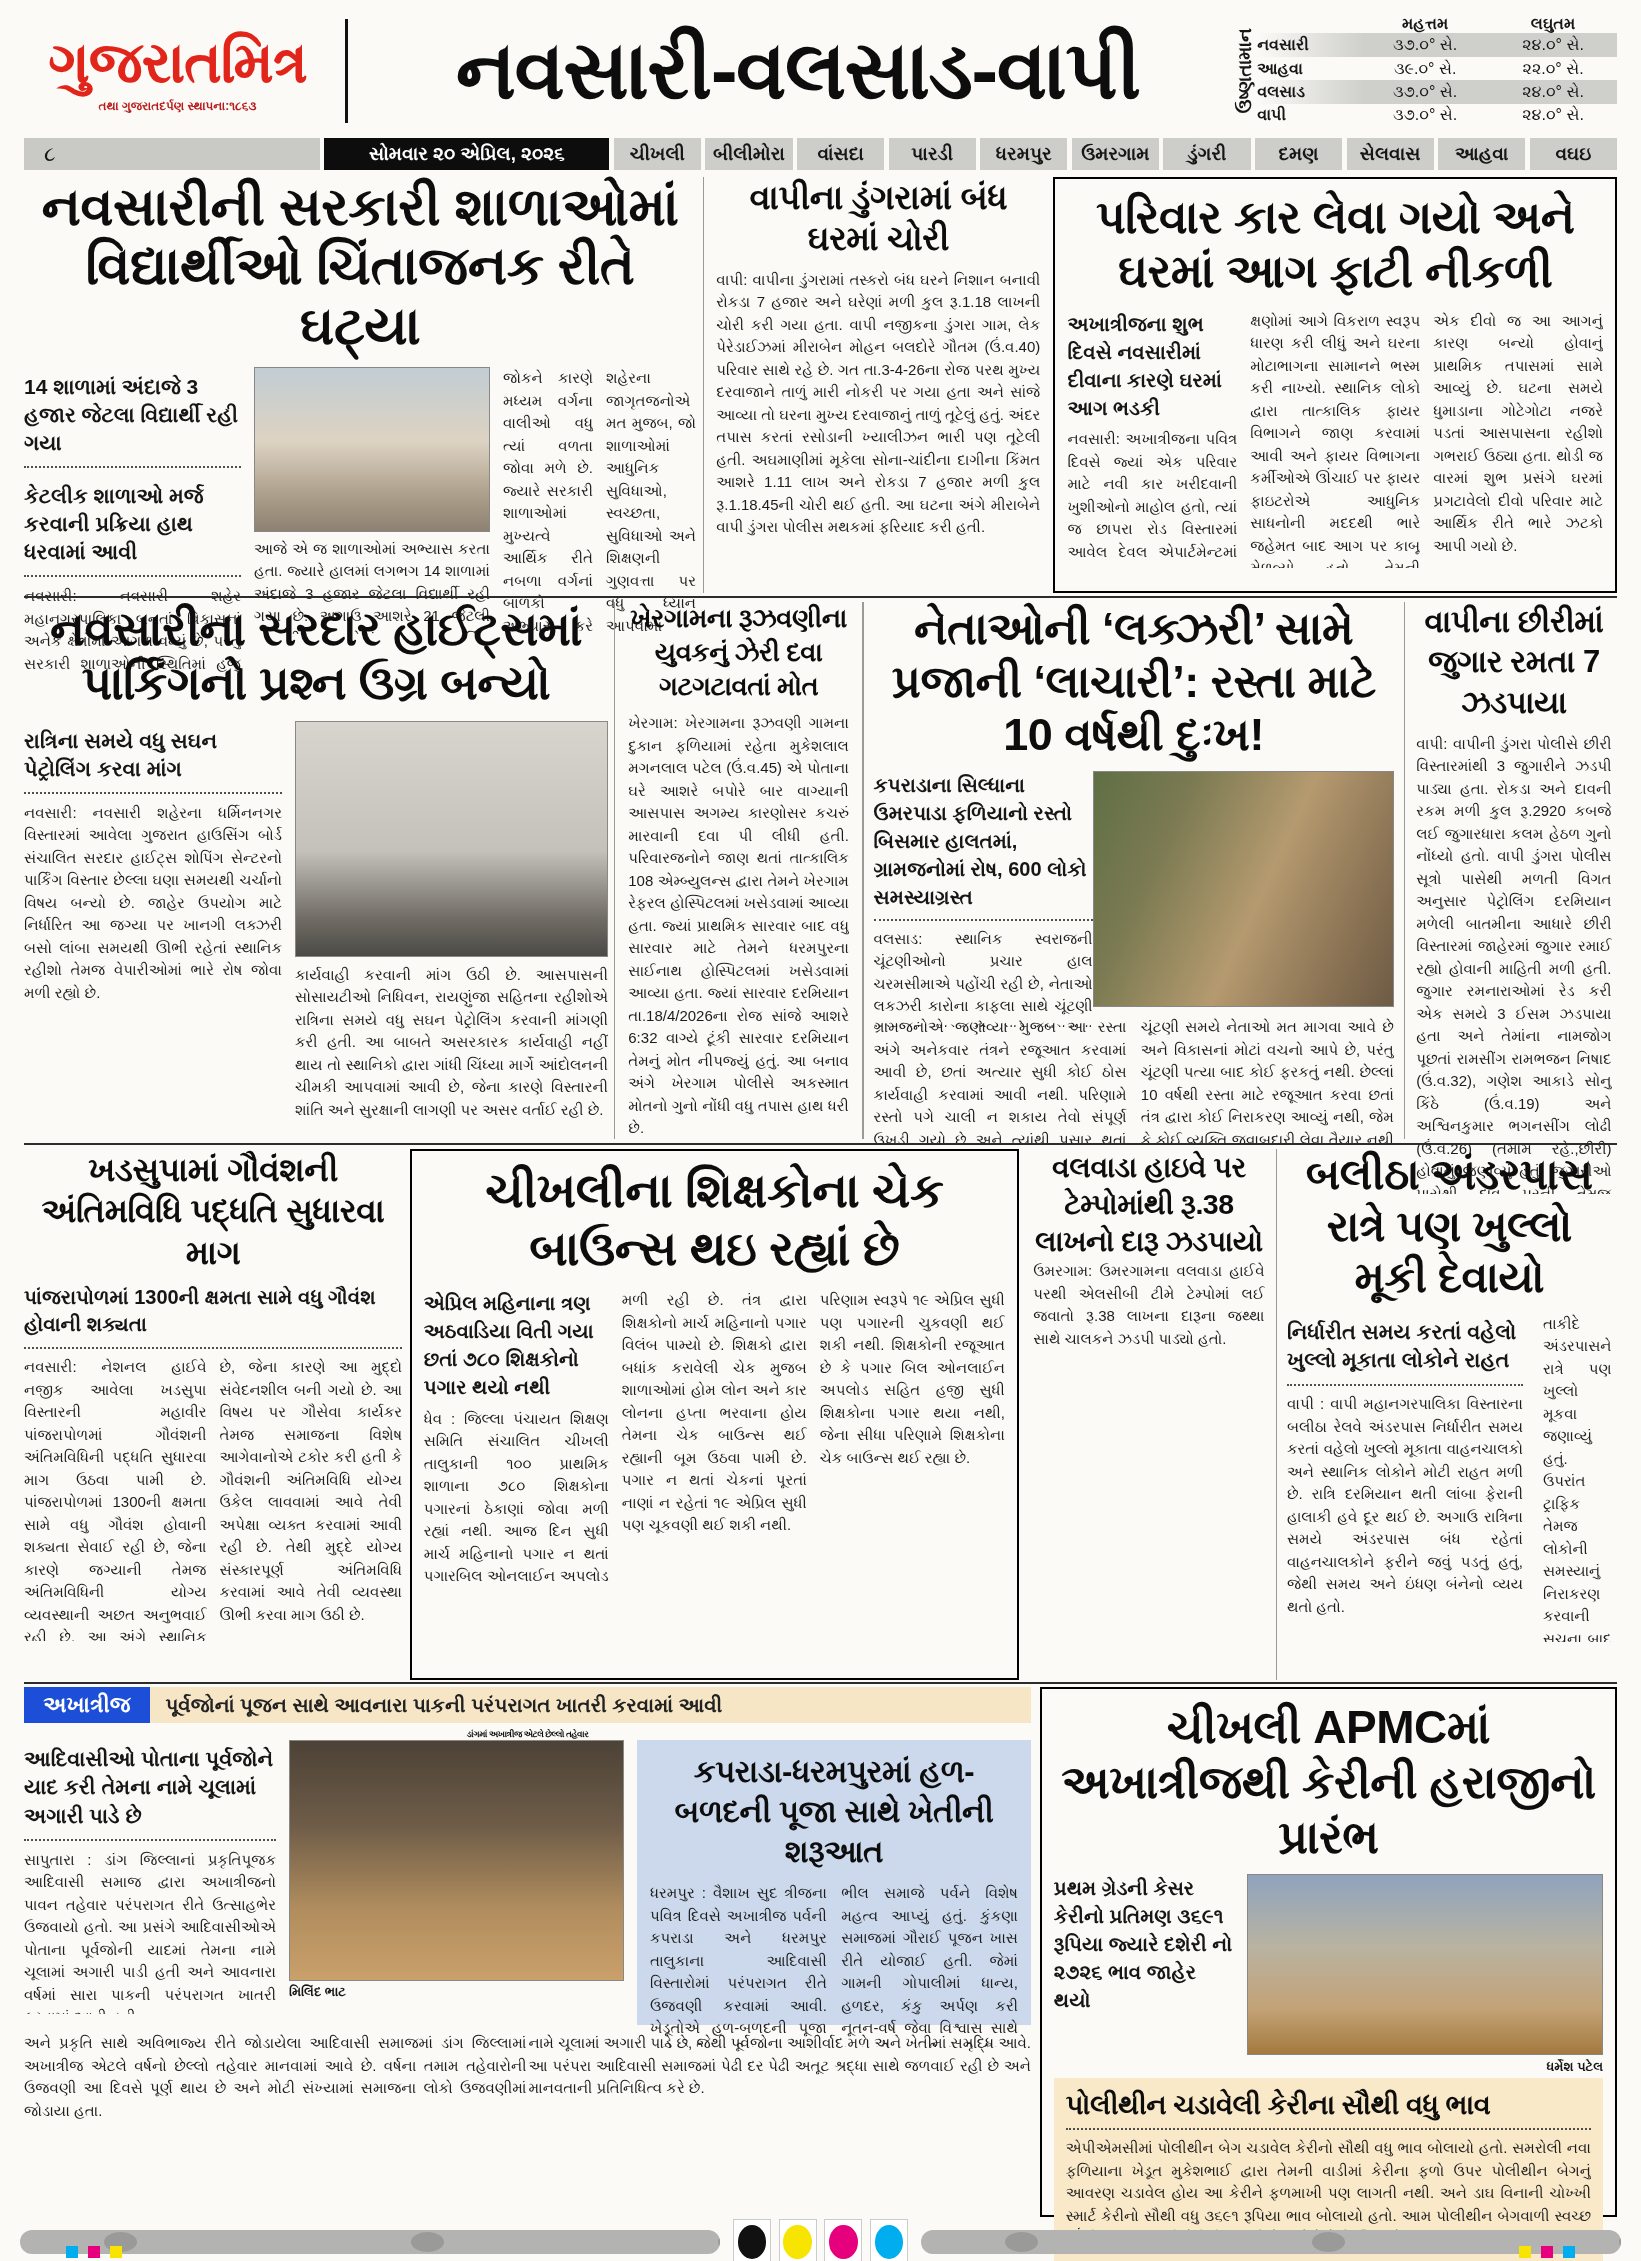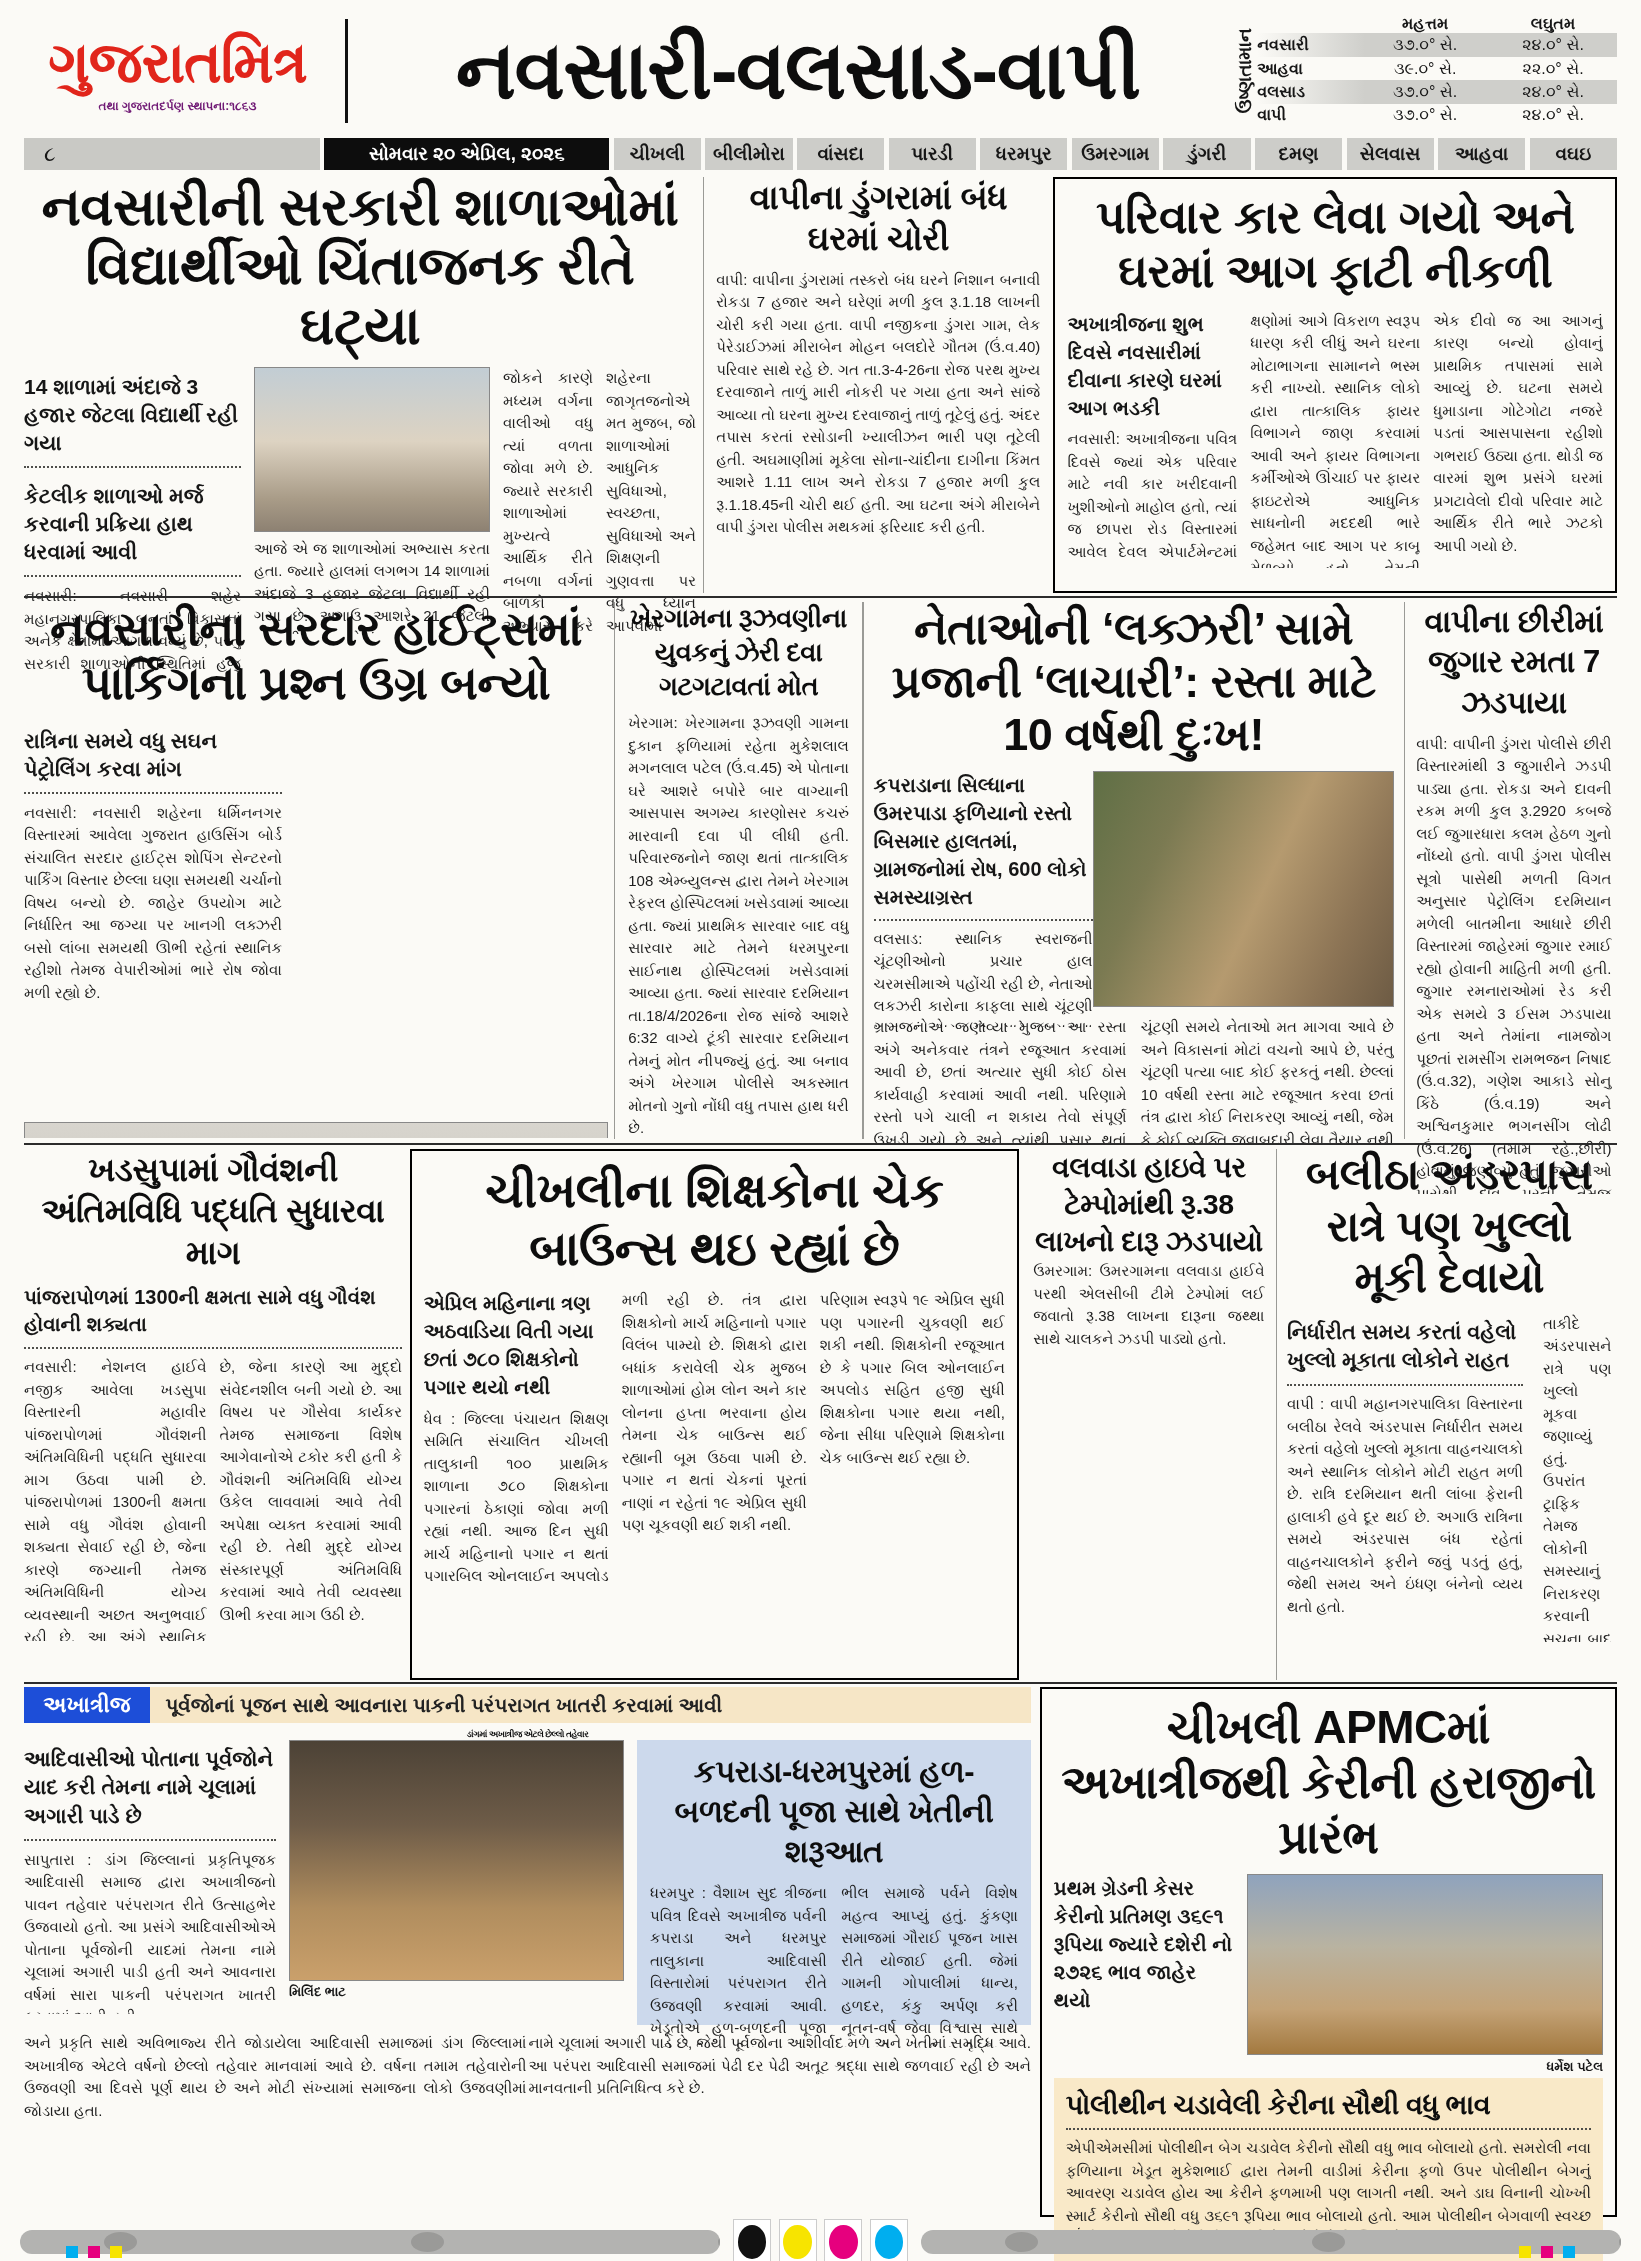--- a/index.html
+++ b/index.html
@@ -4,21 +4,21 @@
 <style>
   * { box-sizing: border-box; margin:0; padding:0; }
   html,body { background:#e8e8e4; }
   body { font-family:"Liberation Sans", sans-serif; }
   .page { position:relative; width:1641px; height:2261px; background:#fbfaf6; color:#161616; overflow:hidden; margin:0 auto; }
 
   
   .masthead { position:absolute; top:7.7px; left:24px; right:24px; height:127px; display:flex; align-items:center; }
   .logo-block { width:307px; text-align:center; }
   .logo { font-size:57px; font-weight:800; color:#e1251b; letter-spacing:-1.1px; }
-  .logo-tag { font-size:12px; color:#701a75; font-weight:700; margin-top:3.3px; }
+  .logo-tag { font-size:12px; color:#b91c1c; font-weight:700; margin-top:3.3px; }
   .mast-divider { width:2.7px; height:104px; background:#111; margin:0 14.3px; }
   .paper-title { flex:1; font-size:81px; font-weight:800; letter-spacing:-1.6px; color:#0d0d0d; text-align:center; white-space:nowrap; }
   .wx { width:384px; font-size:16px; }
   .wx-table { display:flex; align-items:stretch; }
   .wx-label { writing-mode:vertical-rl; transform:rotate(180deg); font-weight:800; font-size:18.7px; text-align:center; padding:2.2px 1.1px; }
   .wx-grid { flex:1; }
   .wx-head { display:flex; font-weight:800; }
   .wx-head .c1 { width:104px; }
   .wx-head .c2,.wx-head .c3 { flex:1; text-align:center; }
   .wx-row { display:flex; padding:2.7px 0; }
@@ -57,21 +57,21 @@
   .a2 { width:335px; padding:0 5.5px; }
   .a2 .headline { font-size:34px; line-height:1.2; margin-bottom:10px; }
   .a3 { flex:1; margin-left:7.7px; }
   .a3 .headline { font-size:46px; line-height:1.18; margin-bottom:11px; }
   .a3-row { display:flex; gap:13px; height:258px; }
 
   
   .band2 { top:602px; height:537px; display:flex; }
   .a4 { width:584px; }
   .a4 .headline { font-size:47px; line-height:1.15; }
-  .a4-row { display:flex; gap:13px; margin-top:11px; height:417px;flex-direction:column; }
+  .a4-row { display:flex; gap:13px; margin-top:11px; height:417px; }
   .a4-c1 { width:258px; }
   .ph-building { height:236px; background:linear-gradient(180deg,#d8d5ce 0%,#c4c1ba 55%,#6e6a63 85%,#4b4a46 100%); }
   .a5 { width:236px; padding:0 7.7px; }
   .a5 .headline { font-size:26px; line-height:1.3; margin-bottom:8.8px; }
   .a6 { width:529px; padding:0 4.4px; }
   .a6 .headline { font-size:45px; line-height:1.18; }
   .a6-row { display:flex; margin-top:10px; height:236px; }
   .a6-c1 { width:219px; }
   .ph-road { flex:1; height:236px; background:linear-gradient(115deg,#5f6f45 0%,#7b7a52 25%,#b59a6f 55%,#8c7455 80%,#6d5b44 100%); }
   .a6-bottom { display:flex; gap:14.3px; margin-top:8.8px; height:132px; }

